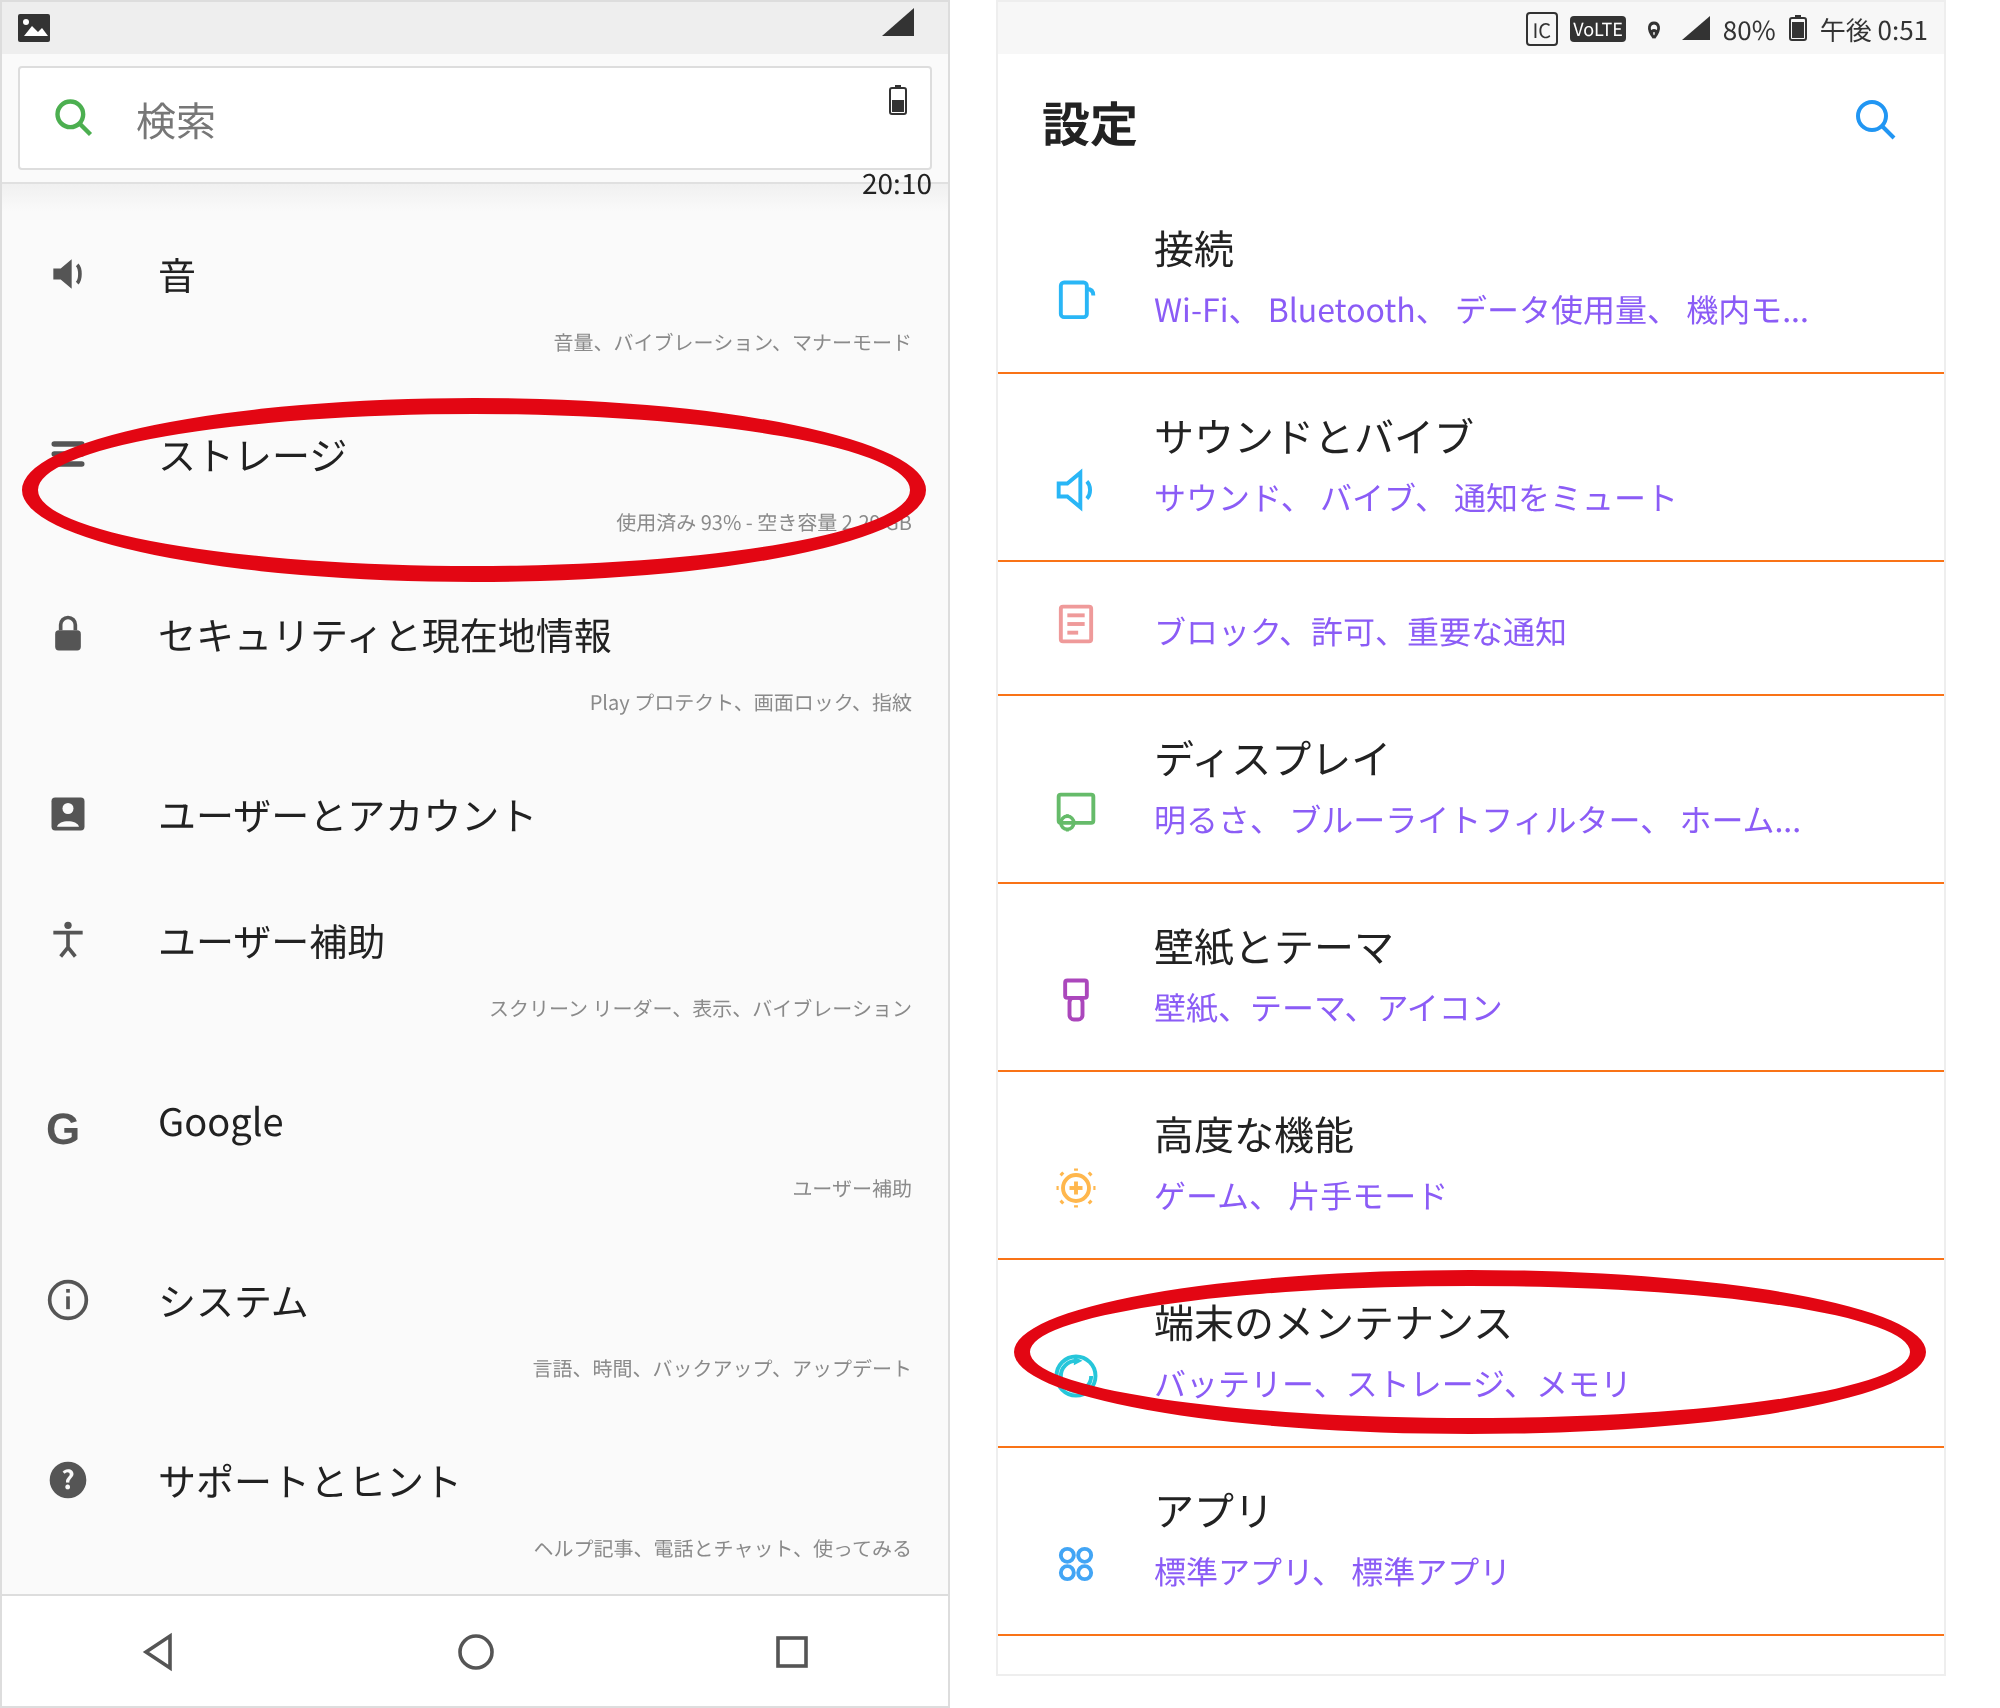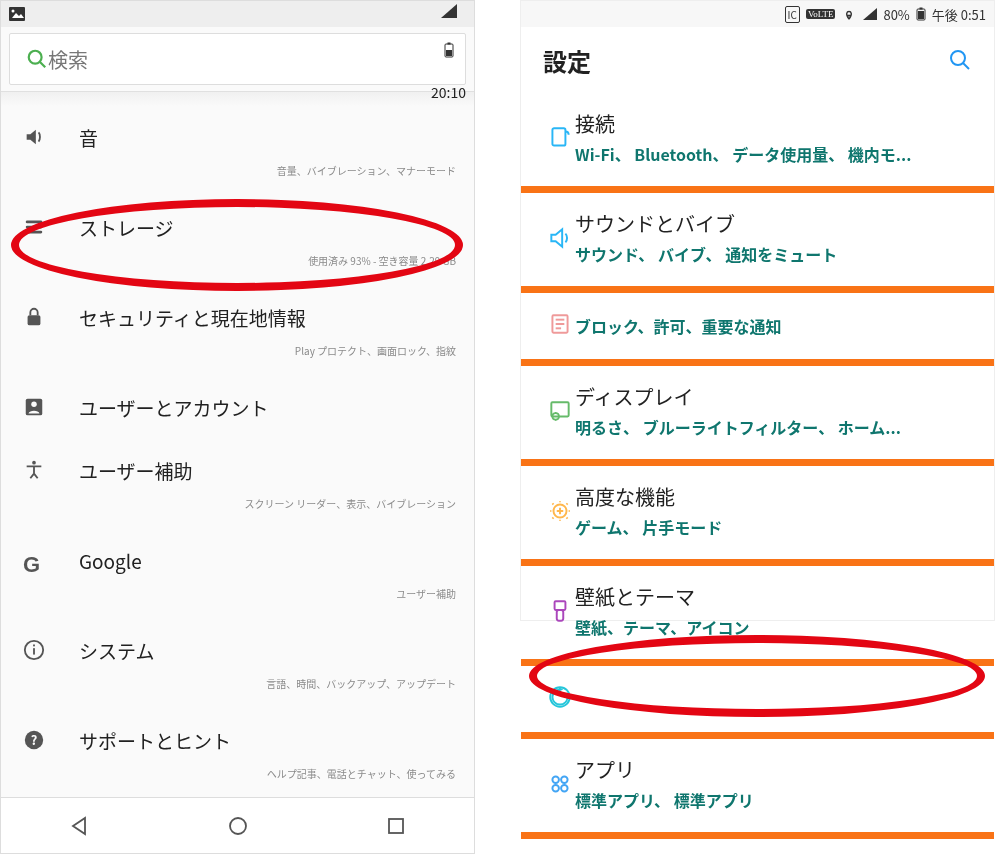--- a/index.html
+++ b/index.html
@@ -10,34 +10,34 @@
     position: relative;
     overflow: hidden;
   }
   .phone {
     position: absolute;
     width: 475px;
     background: #fafafa;
     border: 1px solid #ddd;
   }
   .phone.left  { left: 0;  top: 0; height: 854px; }
-  .phone.right { left: 520px; top: 0; height: 621px; background:#fff; border-color:#eee; }
+  .phone.right { left: 498px; top: 0; height: 838px; background:#fff; border-color:#eee; }
 
   
   .statusbar-l {
     height: 26px; background:#eeeeee;
     display:flex; align-items:center; justify-content:space-between;
     padding:0 8px; font-size:14px; color:#222;
   }
   .statusbar-l .sb-icons-l { display:flex; gap:24px; align-items:center;flex-direction:column;}
   .statusbar-l .sb-ico { font-size:14px; color:#222;}
   .searchbar-l {
     margin:6px 8px; height:52px; background:#fff;
     border:1px solid #ddd; border-radius:2px;
-    display:flex; align-items:center; padding:0 16px; 
+    display:flex; align-items:center; padding:0 16px; gap:20px;
   }
   .searchbar-l .mag { color:#4caf50; }
   .searchbar-l .ph  { color:#777; font-size:20px; }
   .divider-l { height:1px; background:#e0e0e0; margin:0; }
   .shade-top { height:14px; background:linear-gradient(#f0f0f0,#fafafa); }
   .list-l { }
   .row-l {
     display:flex; align-items:flex-start; padding:18px 18px 18px 22px;
     gap:30px;
     position:relative;
@@ -65,27 +65,27 @@
     background:#f7f7f7;
   }
   .header-r {
     height:66px; display:flex; align-items:center; justify-content:space-between;
     padding:0 22px; background:#fff;
   }
   .header-r .ttl { font-size:24px; font-weight:600; color:#222;}
   .header-r .mag { color:#2196f3; }
   .list-r { }
   .row-r {
-    display:flex; align-items:center; padding:16px 20px 20px 24px; 
-    border-bottom:7px solid #f97316;
+    display:flex; align-items:flex-end; padding:16px 20px 20px 24px; gap:24px;
+    border-bottom:1px solid #f97316;
   }
   .row-r .ico { width:30px; height:30px; display:flex; align-items:center; justify-content:center;}
   .row-r .txts { flex:1; min-width:0;}
   .row-r .title { font-size:20px; color:#222; }
-  .row-r .sub   { font-size:16px; color:#0f766e; margin-top:4px; white-space:nowrap; overflow:hidden; text-overflow:ellipsis;font-weight:bold;}
+  .row-r .sub   { font-size:16px; color:#8b5cf6; margin-top:4px; white-space:nowrap; overflow:hidden; text-overflow:ellipsis;}
   svg { display:block; }
 </style>
 </head>
 <body>
 
 <div class="phone left">
 
   <div class="statusbar-l">
     <span class="sb-ico">
       <svg width="16" height="14" viewBox="0 0 16 14">
@@ -247,21 +247,21 @@
     </span>
   </div>
 
   <div class="ell-red" style="left:10px; top:198px; width:452px; height:92px;"></div>
 </div>
 
 <div class="phone right">
 
   <div class="statusbar-r">
     <span style="font-size:10px;border:1px solid #333;padding:0 2px;border-radius:2px;">IC</span>
-    <span style="font-size:9px;background:#333;color:#fff;padding:0 2px;border-radius:2px;font-family:Liberation Serif, serif;">VoLTE</span>
+    <span style="font-size:9px;background:#333;color:#fff;padding:0 2px;border-radius:2px;">VoLTE</span>
     <span>
       <svg width="16" height="12" viewBox="0 0 16 12">
           <path d="M8 11 C 12 6 4 6 8 11 M8 11 C 16 1 0 1 8 11" fill="none" stroke="#333" stroke-width="1.4"></path>
         </svg>
     </span>
     <span>
       <svg width="14" height="12" viewBox="0 0 14 12">
           <polygon points="0,12 14,12 14,0" fill="#333"></polygon>
         </svg>
     </span>
@@ -333,50 +333,54 @@
           </svg>
         </span>
         <span class="txts">
           <div class="title">ディスプレイ</div>
           <div class="sub">明るさ、 ブルーライトフィルター、 ホーム...</div>
         </span>
       </div>
       <div class="row-r">
         <span class="ico">
           <svg width="26" height="26" viewBox="0 0 24 24">
+            <rect x="7" y="3" width="10" height="8" rx="1" fill="none" stroke="#ab47bc" stroke-width="1.8"></rect>
+            <rect x="9" y="11" width="6" height="10" rx="2" fill="none" stroke="#ab47bc" stroke-width="1.8"></rect>
+          </svg>
+        </span>
+        <span class="txts">
+          <div class="title">壁紙とテーマ</div>
+          <div class="sub">壁紙、テーマ、アイコン</div>
+        </span>
+      </div>
+      <div class="row-r">
+        <span class="ico">
+          <svg width="26" height="26" viewBox="0 0 24 24">
             <circle cx="12" cy="12" r="6" fill="none" stroke="#ffb74d" stroke-width="1.8"></circle>
             <path d="M12 4v-1M12 21v-1M4 12h-1M21 12h-1M6 6l-1-1M18 6l1-1M6 18l-1 1M18 18l1 1" stroke="#ffb74d" stroke-width="1.8"></path>
             <line x1="9" y1="12" x2="15" y2="12" stroke="#ffb74d" stroke-width="1.8"></line>
             <line x1="12" y1="9" x2="12" y2="15" stroke="#ffb74d" stroke-width="1.8"></line>
           </svg>
         </span>
         <span class="txts">
           <div class="title">高度な機能</div>
           <div class="sub">ゲーム、 片手モード</div>
         </span>
       </div>
       <div class="row-r">
         <span class="ico">
           <svg width="26" height="26" viewBox="0 0 24 24">
-            <rect x="7" y="3" width="10" height="8" rx="1" fill="none" stroke="#ab47bc" stroke-width="1.8"></rect>
-            <rect x="9" y="11" width="6" height="10" rx="2" fill="none" stroke="#ab47bc" stroke-width="1.8"></rect>
-          </svg>
-        </span>
-        <span class="txts">
-          <div class="title">壁紙とテーマ</div>
-          <div class="sub">壁紙、テーマ、アイコン</div>
-        </span>
-      </div>
-      <div class="row-r">
-        <span class="ico">
-          <svg width="26" height="26" viewBox="0 0 24 24">
             <circle cx="12" cy="12" r="9" fill="none" stroke="#26c6da" stroke-width="1.8"></circle>
             <path d="M12 5a7 7 0 1 0 7 7" fill="none" stroke="#26c6da" stroke-width="1.8"></path>
             <polygon points="11,3 15,5 11,7" fill="#26c6da"></polygon>
           </svg>
+        </span>
+        <span class="txts">
+          <div class="title">端末のメンテナンス</div>
+          <div class="sub">バッテリー、ストレージ、メモリ</div>
         </span>
       </div>
       <div class="row-r">
         <span class="ico">
           <svg width="26" height="26" viewBox="0 0 24 24">
             <circle cx="8" cy="8" r="3" fill="none" stroke="#42a5f5" stroke-width="1.8"></circle>
             <circle cx="16" cy="8" r="3" fill="none" stroke="#42a5f5" stroke-width="1.8"></circle>
             <circle cx="8" cy="16" r="3" fill="none" stroke="#42a5f5" stroke-width="1.8"></circle>
             <circle cx="16" cy="16" r="3" fill="none" stroke="#42a5f5" stroke-width="1.8"></circle>
           </svg>

